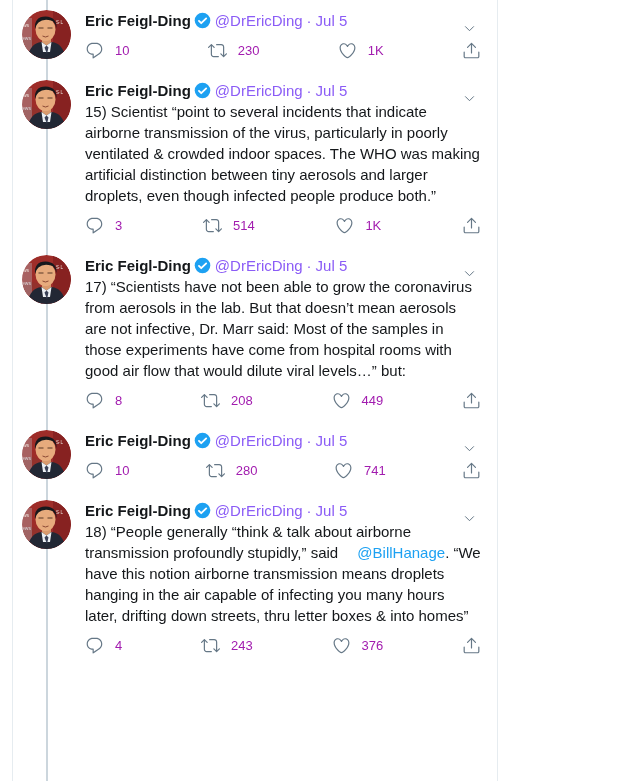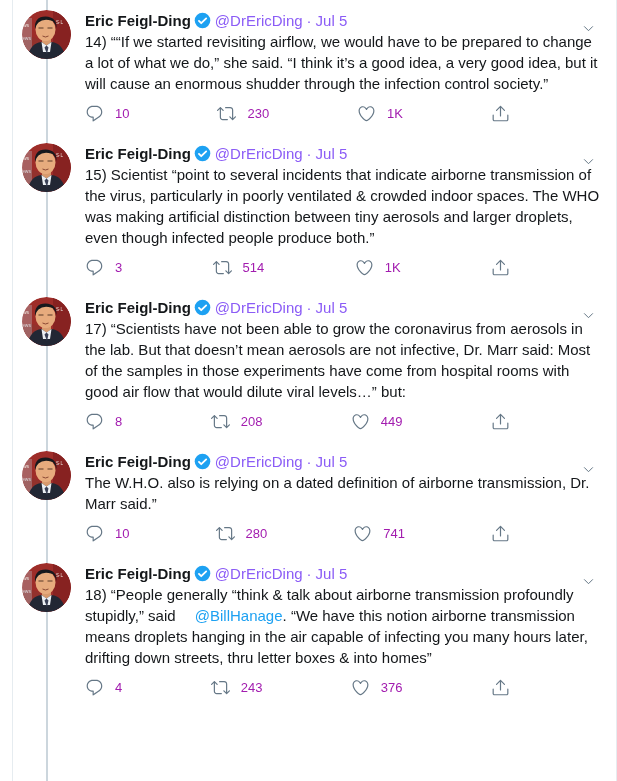--- a/index.html
+++ b/index.html
@@ -7,21 +7,21 @@
   body {
     width: 617px; height: 781px;
     background: #ffffff;
     font-family: "Liberation Sans", sans-serif;
     position: relative;
     overflow: hidden;
   }
   .column {
     position: absolute;
     left: 12px; top: 0;
-    width: 605px; height: 781px;
+    width: 486px; height: 781px;
     border-left: 1px solid #e6ecf0;
     border-right: 1px solid #e6ecf0;
     background: #ffffff;
   }
   .thread-line {
     position: absolute;
     left: 33px; top: 0; bottom: 0;
     width: 2px;
     background: #ccd6dd;
     z-index: 0;
@@ -146,23 +146,20 @@
               <use href="#icon-verified"></use>
             </svg>
           </span>
         <span class="handle">@DrEricDing</span>
         <span class="sep">·</span>
         <span class="date">Jul 5</span>
       </div>
       <button class="chevron-btn"><svg width="15" height="15" viewBox="0 0 24 24">
             <path d="M5.5 9l6.5 6.5L18.5 9" stroke="#657786" stroke-width="1.6" fill="none" stroke-linecap="round"></path>
           </svg></button>
-      <div class="text">
-        <p>14) ““If we started revisiting airflow, we would have to be prepared to change a lot of what we do,” she said. “I think it’s a good idea, a very good idea, but it will cause an enormous shudder through the infection control society.”</p>
-      </div>
       <div class="actions">
         <button class="action">
           <span class="ico"><svg viewBox="0 0 24 24">
                 <use href="#icon-reply"></use>
               </svg></span>
           <span class="count">10</span>
         </button>
         <button class="action">
           <span class="ico"><svg viewBox="0 0 24 24">
                 <use href="#icon-retweet"></use>
@@ -303,21 +300,20 @@
             </svg>
           </span>
         <span class="handle">@DrEricDing</span>
         <span class="sep">·</span>
         <span class="date">Jul 5</span>
       </div>
       <button class="chevron-btn"><svg width="15" height="15" viewBox="0 0 24 24">
             <path d="M5.5 9l6.5 6.5L18.5 9" stroke="#657786" stroke-width="1.6" fill="none" stroke-linecap="round"></path>
           </svg></button>
       <div class="text">
-        <p>The W.H.O. also is relying on a dated definition of airborne transmission, Dr. Marr said.”</p>
       </div>
       <div class="actions">
         <button class="action">
           <span class="ico"><svg viewBox="0 0 24 24">
                 <use href="#icon-reply"></use>
               </svg></span>
           <span class="count">10</span>
         </button>
         <button class="action">
           <span class="ico"><svg viewBox="0 0 24 24">

